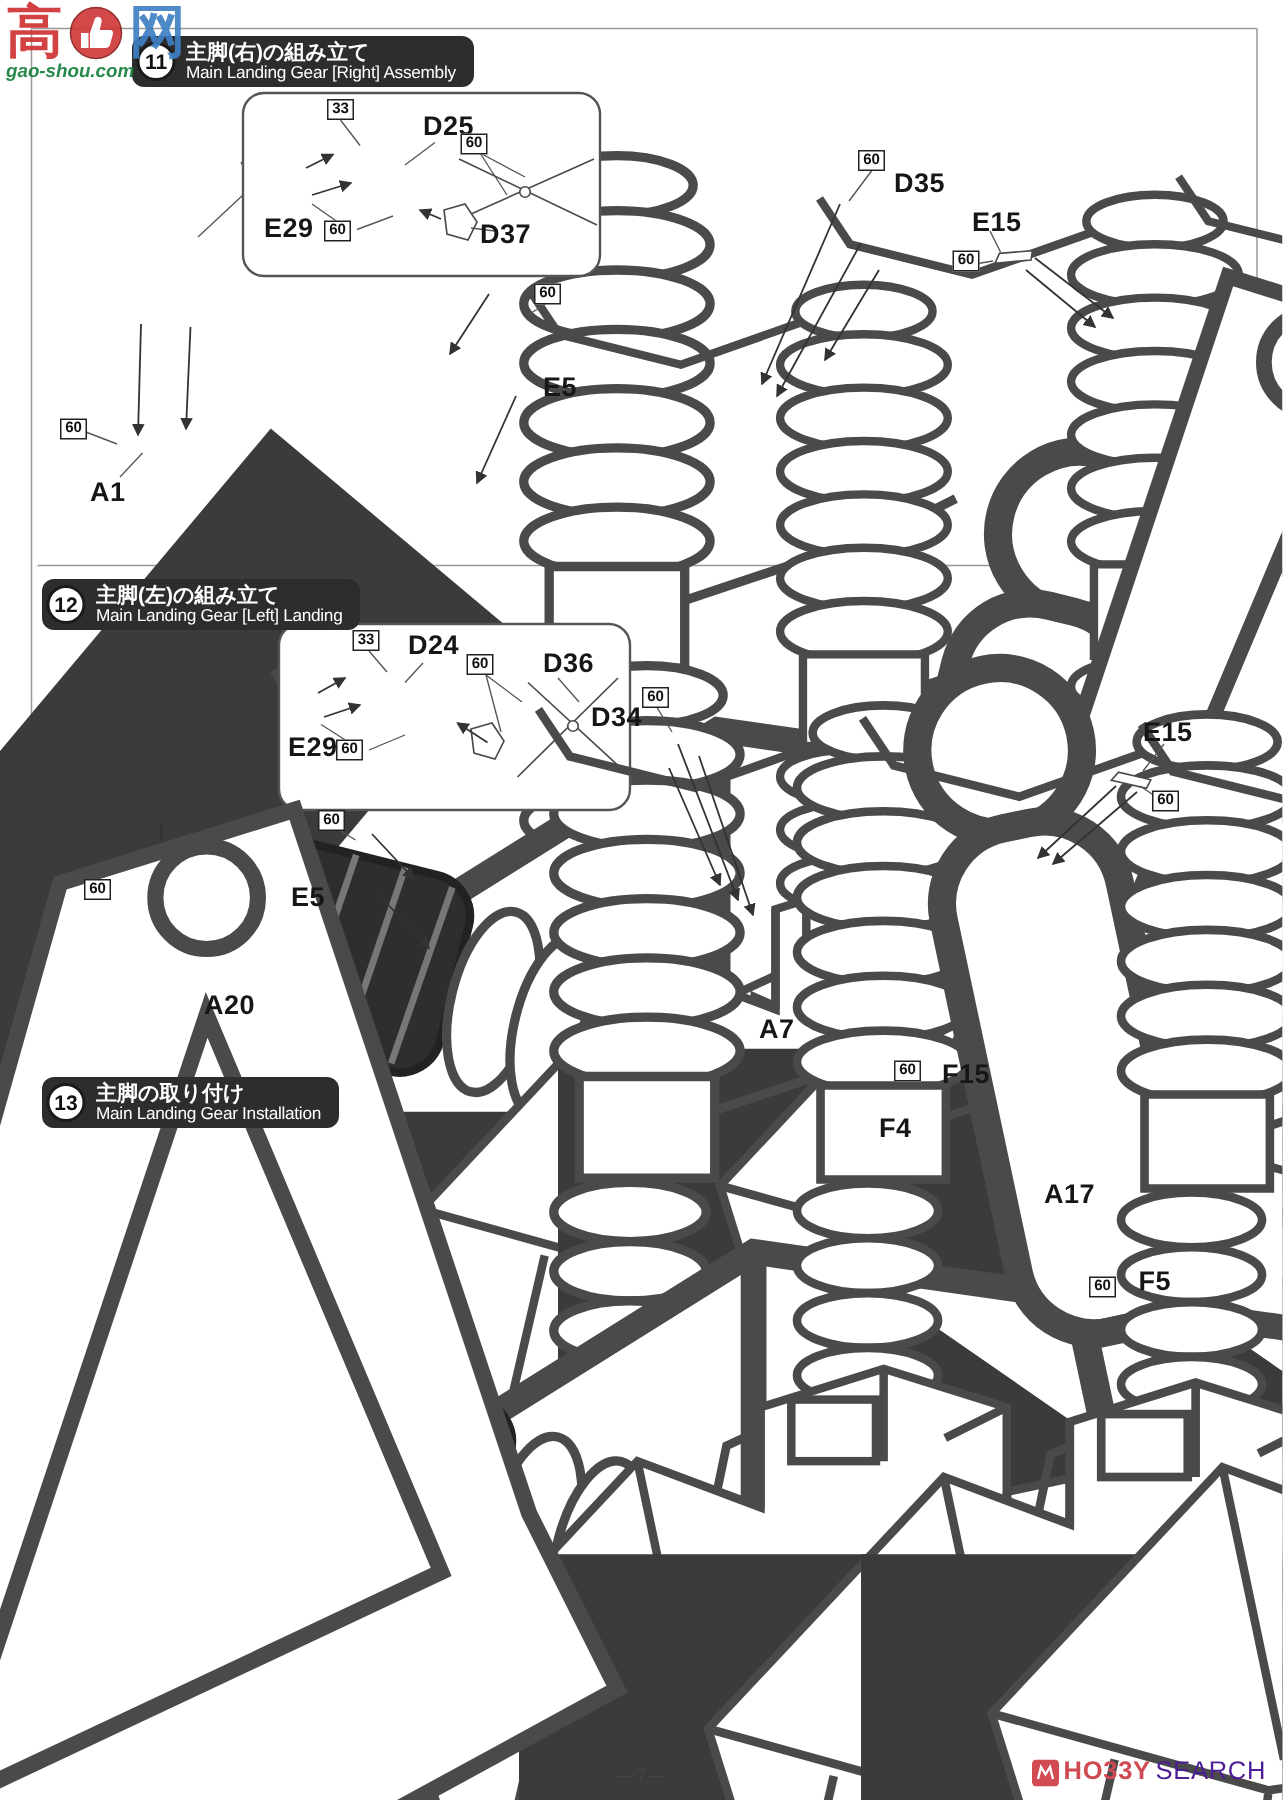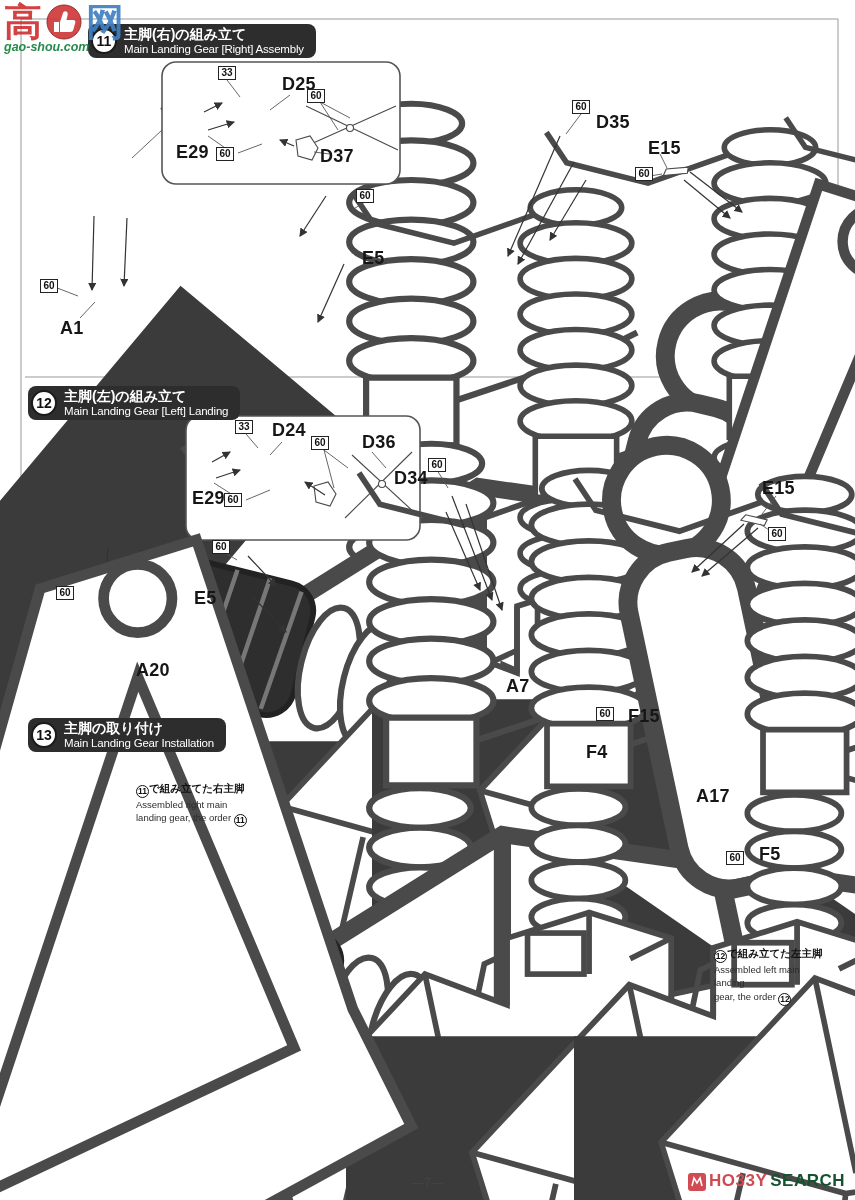--- a/index.html
+++ b/index.html
@@ -33,21 +33,21 @@
   #wm{position:absolute;left:4px;top:2px;z-index:6;opacity:0.92;}
   #wm .row{display:flex;align-items:center;gap:2px;}
   #wm .ch1{font-size:38px;font-weight:700;color:#cf3333;line-height:1;}
   #wm .ch2{font-size:38px;font-weight:700;color:#3f7fc4;line-height:1;}
   #wm .site{font-size:12.5px;font-weight:700;font-style:italic;color:#15803d;margin-top:-2px;}
   
   #pageno{position:absolute;z-index:5;left:396px;top:1176px;width:64px;text-align:center;
           font-size:12px;color:#444;letter-spacing:1px;}
   #hslogo{position:absolute;z-index:5;left:688px;top:1171px;display:flex;align-items:flex-end;gap:3px;}
   #hslogo .t1{font-size:17px;font-weight:700;color:#cf4a52;letter-spacing:0.5px;}
-  #hslogo .t2{font-size:17px;font-weight:700;color:#14532d;letter-spacing:0.5px;}
+  #hslogo .t2{font-size:17px;font-weight:400;color:#4c1d95;letter-spacing:0.5px;}
 </style>
 </head>
 <body>
 
 <div id="page">
 
 <svg id="art" width="855" height="1200" viewBox="0 0 855 1200">
   <defs>
     <marker id="ah" viewBox="0 0 8 8" refX="7" refY="4" markerWidth="7" markerHeight="7" orient="auto-start-reverse">
       <path d="M0 0 L8 4 L0 8 Z" fill="#333"></path>
@@ -403,30 +403,20 @@
 <div class="co" style="left:235px;top:420px">33</div>
 <div class="co" style="left:311px;top:436px">60</div>
 <div class="co" style="left:224px;top:493px">60</div>
 <div class="co" style="left:56px;top:586px">60</div>
 <div class="co" style="left:212px;top:540px">60</div>
 <div class="co" style="left:428px;top:458px">60</div>
 <div class="co" style="left:768px;top:527px">60</div>
 <div class="co" style="left:596px;top:707px">60</div>
 <div class="co" style="left:726px;top:851px">60</div>
 
-<div class="note" style="left:136px;top:781px">
-  <div class="jp"><span class="cnum">11</span><span>で組み立てた右主脚</span></div>
-  <div>Assembled right main</div>
-  <div><span>landing gear, the order</span> <span class="cnum">11</span></div>
-</div>
-<div class="note" style="left:714px;top:946px">
-  <div class="jp"><span class="cnum">12</span><span>で組み立てた左主脚</span></div>
-  <div>Assembled left main landing</div>
-  <div><span>gear, the order</span> <span class="cnum">12</span></div>
-</div>
 
 <div id="pageno">—7—</div>
 <div id="hslogo">
   <svg width="18" height="18">
     <rect width="18" height="18" rx="3" fill="#d24a52"></rect>
     <path d="M4 13 L6 5 L9 10 L12 5 L14 13" stroke="#fff" stroke-width="1.6" fill="none"></path>
   </svg>
   <span class="t1">HO33Y</span>
   <span class="t2">SEARCH</span>
 </div>

